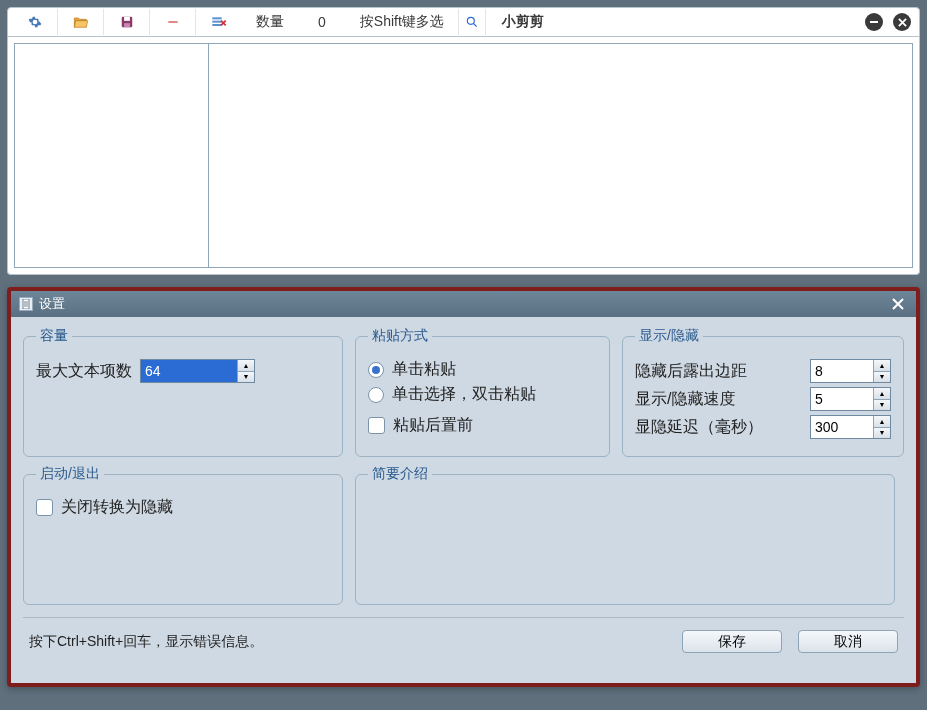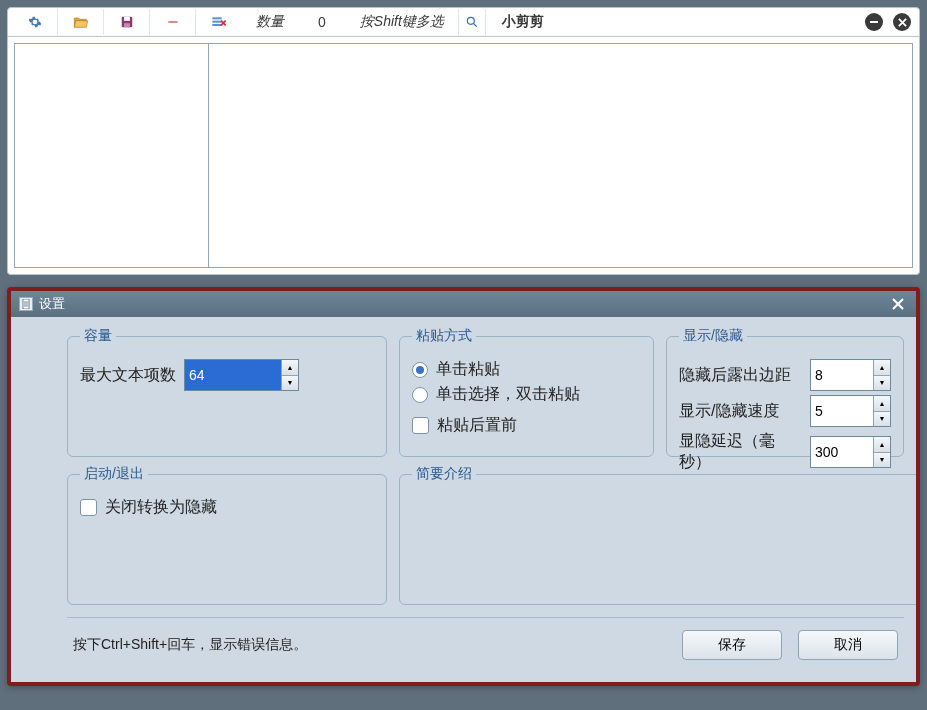--- a/index.html
+++ b/index.html
@@ -38,21 +38,20 @@
     display: flex;
     align-items: center;
     justify-content: center;
     cursor: pointer;
   }
   .tb-btn:last-of-type { border-right: none; }
   .tb-label {
     padding: 0 14px;
     color: #3a3a3a;
     font-size: 14px;
-    font-style: italic;
   }
   .tb-count {
     padding: 0 20px;
     color: #3a3a3a;
     font-size: 14px;
   }
   .tb-search {
     width: 28px;
     display: flex;
     align-items: center;
@@ -140,23 +139,22 @@
     justify-content: center;
   }
   .dlg-close {
     margin-left: auto;
     color: #fff;
     font-size: 16px;
     cursor: pointer;
     padding: 0 4px;
   }
   .dlg-body {
-    padding: 10px 12px 16px 12px;
+    padding: 10px 12px 24px 12px;
     background: #cfd9e3;
-    margin-left: 44px;
   }
   .columns {
     display: flex;
     gap: 12px;
     align-items: stretch;
     position: relative;
   }
   .col { display: flex; flex-direction: column; gap: 8px; }
   .col-left { width: 320px; }
   .col-mid { width: 255px; }
@@ -173,21 +171,21 @@
     padding: 0 4px;
     font-size: 14px;
   }
   .row { display: flex; align-items: center; gap: 8px; margin: 4px 0; }
   .row label.lbl { font-size: 16px; color: #222; }
 
   .spin {
     display: inline-flex;
     border: 1px solid #6f89a0;
     background: #fff;
-    height: 32px;
+    height: 24px;
   }
   .spin input {
     border: none;
     width: 96px;
     padding: 2px 4px;
     font-size: 14px;
     outline: none;
   }
   .spin .sel { background: #2a6bd4; color: #fff; }
   .spin .arrows {
@@ -255,21 +253,21 @@
     font-size: 14px;
     color: #222;
   }
   .dlg-footer .buttons {
     margin-left: auto;
     display: flex;
     gap: 16px;
   }
   .dlg-btn {
     width: 100px;
-    height: 30px;
+    height: 23px;
     border: 1px solid #8ea3b5;
     border-radius: 4px;
     background: linear-gradient(#f5f8fb, #dbe3ea);
     font-size: 14px;
     cursor: pointer;
   }
 
   
   .watermark {
     position: absolute;

